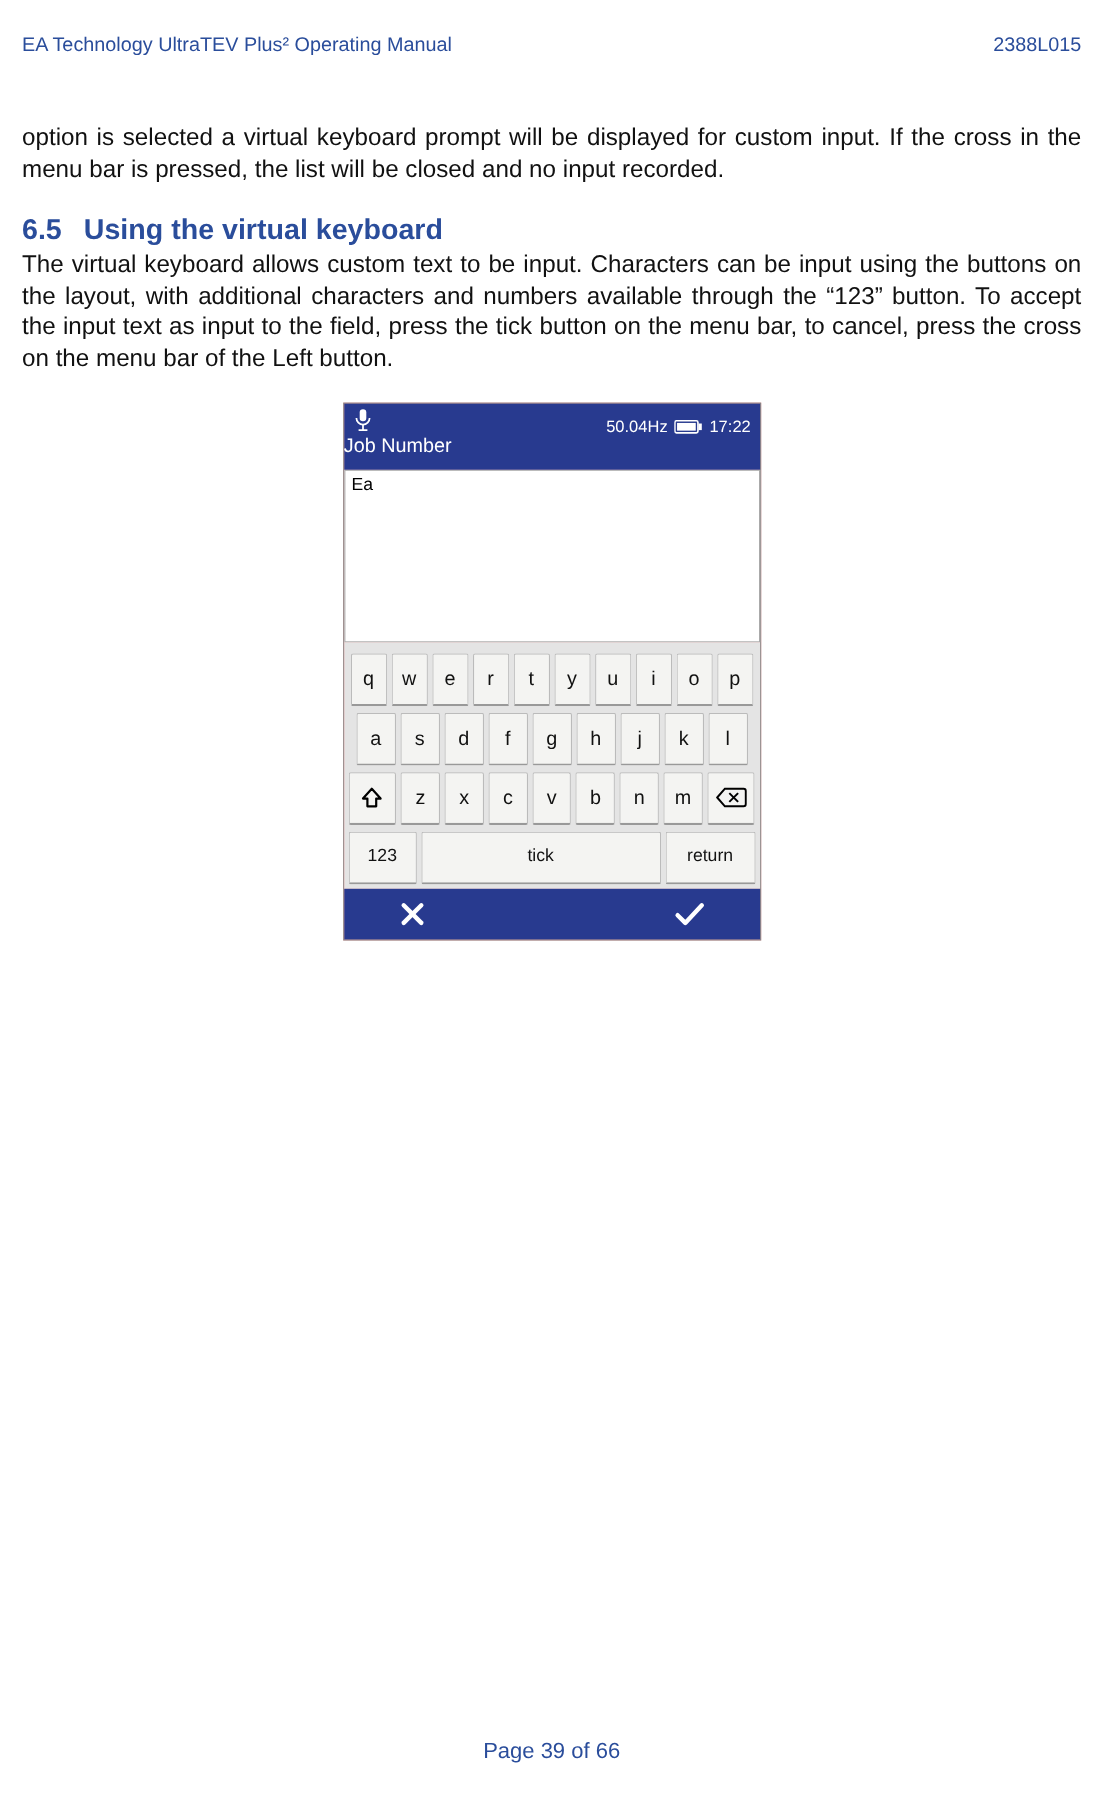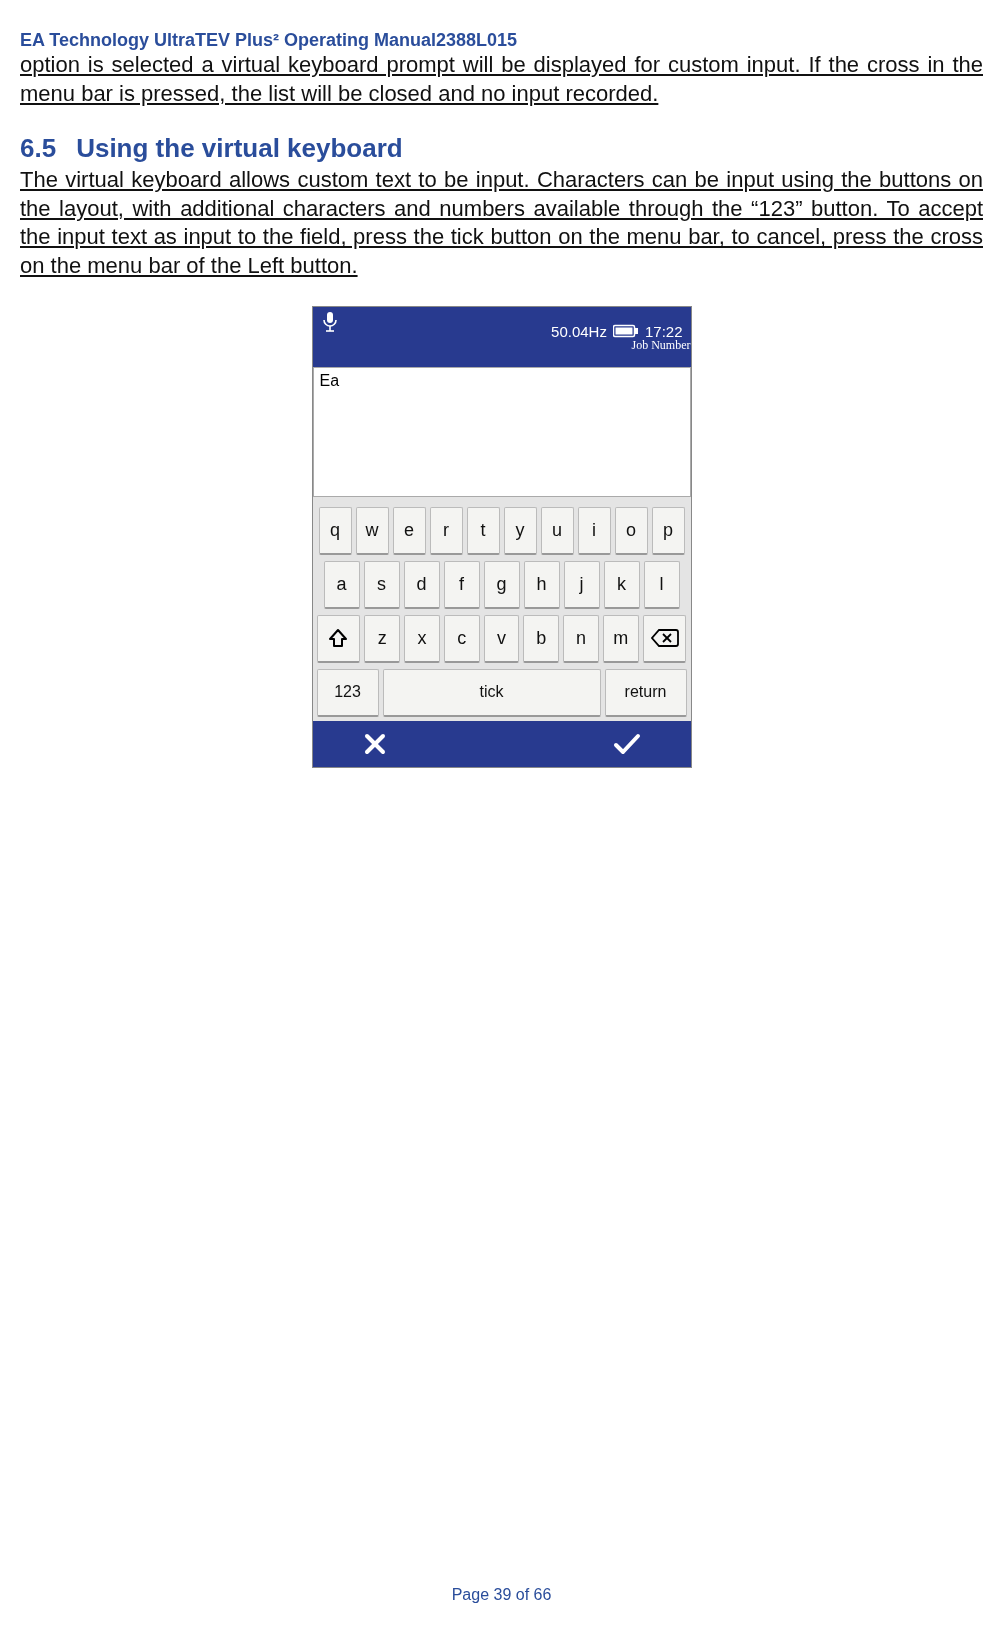--- a/index.html
+++ b/index.html
@@ -7,32 +7,32 @@
     width: 1003px;
     height: 1634px;
     background: #fff;
     font-family: "Segoe UI", Arial, sans-serif;
     color: #222;
     position: relative;
     padding: 30px 20px 0 20px;
   }
   .header-row {
     display: flex;
-    justify-content: flex-start;
+    justify-content: space-between;
     font-size: 18px;
     color: #2a4d9b;
-    font-weight: 700;
+    font-weight: 400;
+    margin-bottom: 60px;
   }
   .body-text {
     font-size: 22px;
     line-height: 1.3;
     color: #111;
     text-align: justify;
     margin-bottom: 25px;
-    text-decoration: underline;
   }
   .section-heading {
     color: #2a4d9b;
     font-size: 26px;
     font-weight: 700;
     margin-bottom: 2px;
   }
   .section-heading .num { margin-right: 20px; }
 
   .device-wrap {
@@ -59,29 +59,28 @@
     gap: 6px;
     font-size: 15px;
     padding: 2px 8px 0 8px;
   }
   .status-top .mic {
     position: absolute;
     left: 8px;
     top: 4px;
   }
   .status-title {
-    text-align: right;
-    font-size: 12px;
+    text-align: left;
+    font-size: 18px;
     margin-top: -2px;
-    font-family: Liberation Serif, serif;
   }
   .text-field {
     background: #fff;
     border: 1px solid #aaa;
-    height: 130px;
+    height: 157px;
     margin: 0;
     padding: 4px 6px;
     font-size: 16px;
     color: #000;
     font-family: Arial, sans-serif;
   }
   .kb {
     background: #e4e4e4;
     padding: 10px 4px 4px 4px;
     display: flex;
@@ -119,21 +118,21 @@
     font-size: 24px;
     font-weight: 700;
   }
   .footer {
     position: absolute;
     bottom: 30px;
     left: 0;
     width: 100%;
     text-align: center;
     color: #2a4d9b;
-    font-size: 16px;
+    font-size: 20px;
   }
   svg { display: block; }
 </style>
 </head>
 <body>
 
 <div class="header-row">
   <span>EA Technology UltraTEV Plus² Operating Manual</span>
   <span>2388L015</span>
 </div>

